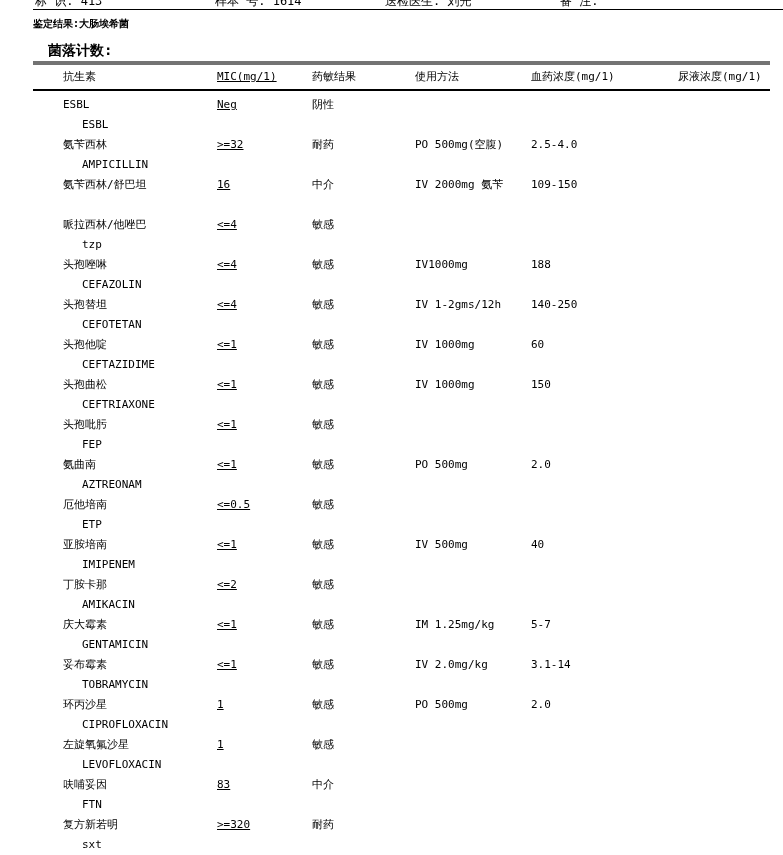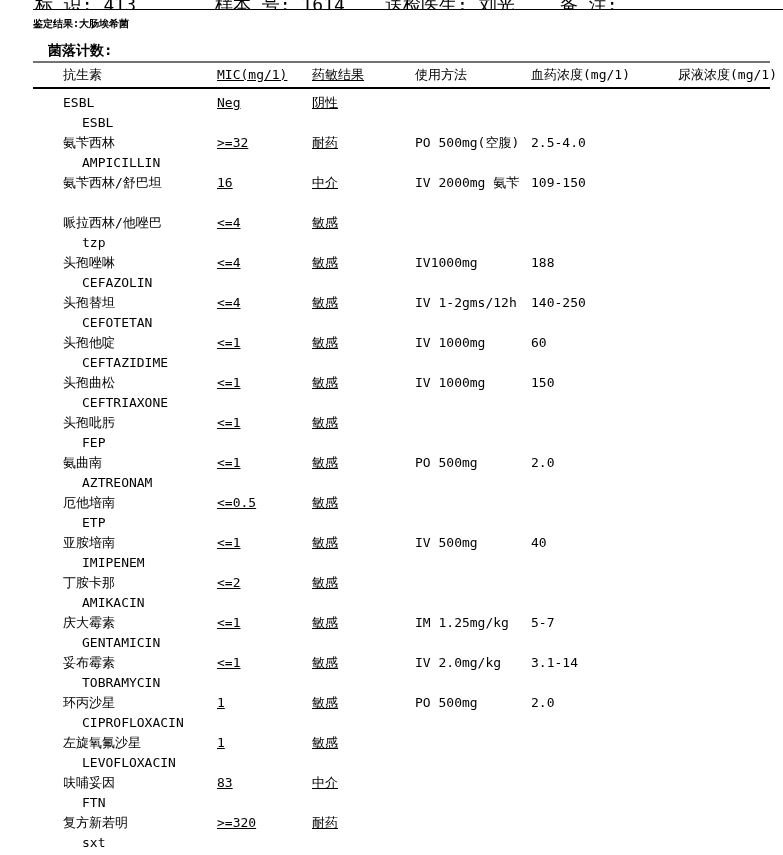--- a/index.html
+++ b/index.html
@@ -14,21 +14,21 @@
     width: 783px;
     height: 855px;
     background: #ffffff;
     overflow: hidden;
   }
   
   .meta-row {
     position: relative;
     height: 9px;
     overflow: hidden;
-    font-size: 18px;
+    font-size: 12px;
     white-space: nowrap;
   }
   .meta-row span { position: absolute; top: -7px; }
   .meta-id     { left: 35px; }
   .meta-sample { left: 215px; }
   .meta-doctor { left: 385px; }
   .meta-note   { left: 560px; }
   .meta-divider {
     margin-left: 33px;
     height: 0;
@@ -44,39 +44,39 @@
   .subtitle {
     margin: 8px 0 0 48px;
     font-size: 14px;
     font-weight: bold;
     height: 18px;
     line-height: 18px;
   }
   .sus-table {
     margin: 2px 0 0 33px;
     width: 737px;
-    border-top: 2px solid #737373;
-    font-size: 13px;
+    border-top: 4px solid #737373;
+    font-size: 11px;
   }
   .grid-line {
     display: grid;
     grid-template-columns: 172px 95px 110px 118px 148px 1fr;
     height: 20px;
     line-height: 20px;
     white-space: nowrap;
   }
   .thead.grid-line {
     height: 24px;
     line-height: 24px;
     border-bottom: 2px solid #000;
   }
   .tbody { padding-top: 4px; }
   .c1 { padding-left: 30px; }
   .c2 { padding-left: 12px; text-decoration: underline; }
-  .c3 { padding-left: 12px; text-decoration: underline; }
+  .c3 { padding-left: 12px; }
   .c4 { padding-left: 5px; }
   .c5 { padding-left: 3px; }
   .c6 { padding-left: 2px; }
   .sub .c1 { padding-left: 49px; }
 </style>
 </head>
 <body>
 
 <div class="page">
 

